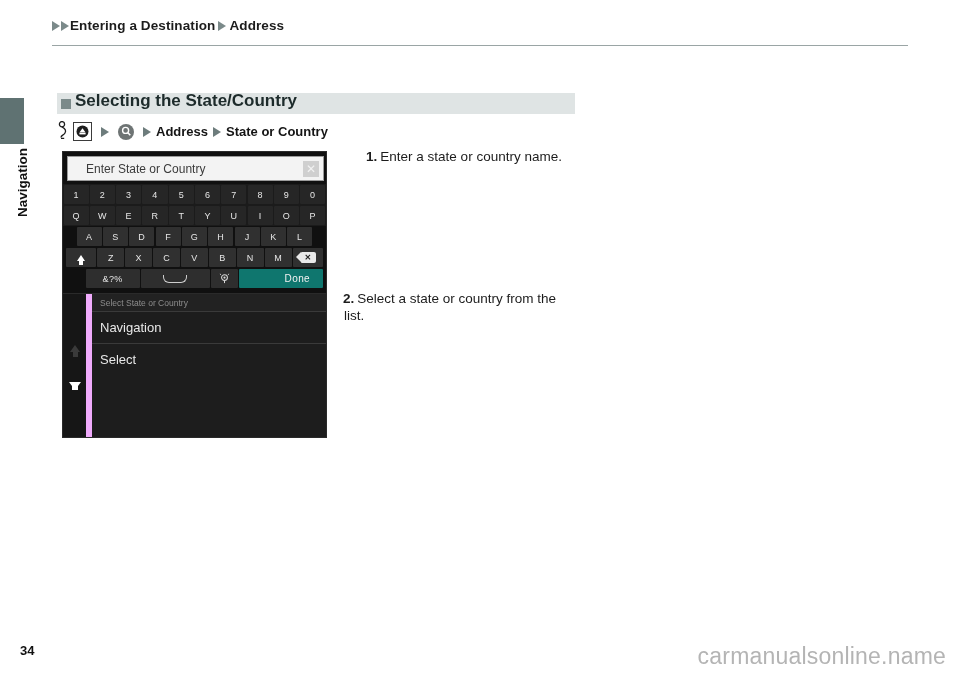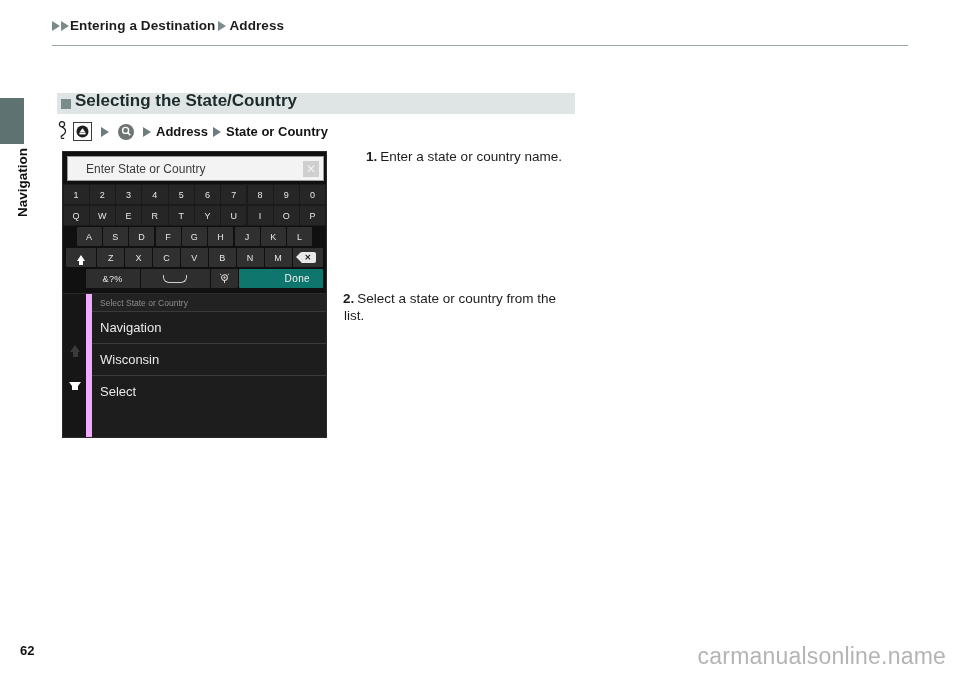--- a/index.html
+++ b/index.html
@@ -486,27 +486,26 @@
 </div>
 
 <div class="list-screen">
   <div class="list-gutter">
     <span class="arrow-up"></span>
     <span class="arrow-down"></span>
   </div>
   <div class="list-body">
     <div class="list-head">Select State or Country</div>
     <div class="list-item">Navigation</div>
-    <div class="list-item">Wisconsin</div>
     <div class="list-item">Select</div>
   </div>
 </div>
 
 <div class="step step-1">
   <span class="num">1.</span><span>Enter a state or country name.</span>
 </div>
 <div class="step step-2">
   <span class="num">2.</span><span>Select a state or country from the</span>
   <span class="cont">list.</span>
 </div>
 
-<div class="page-num">62</div>
+<div class="page-num">34</div>
 <div class="watermark">carmanualsonline.name</div>
 
 </body></html>

